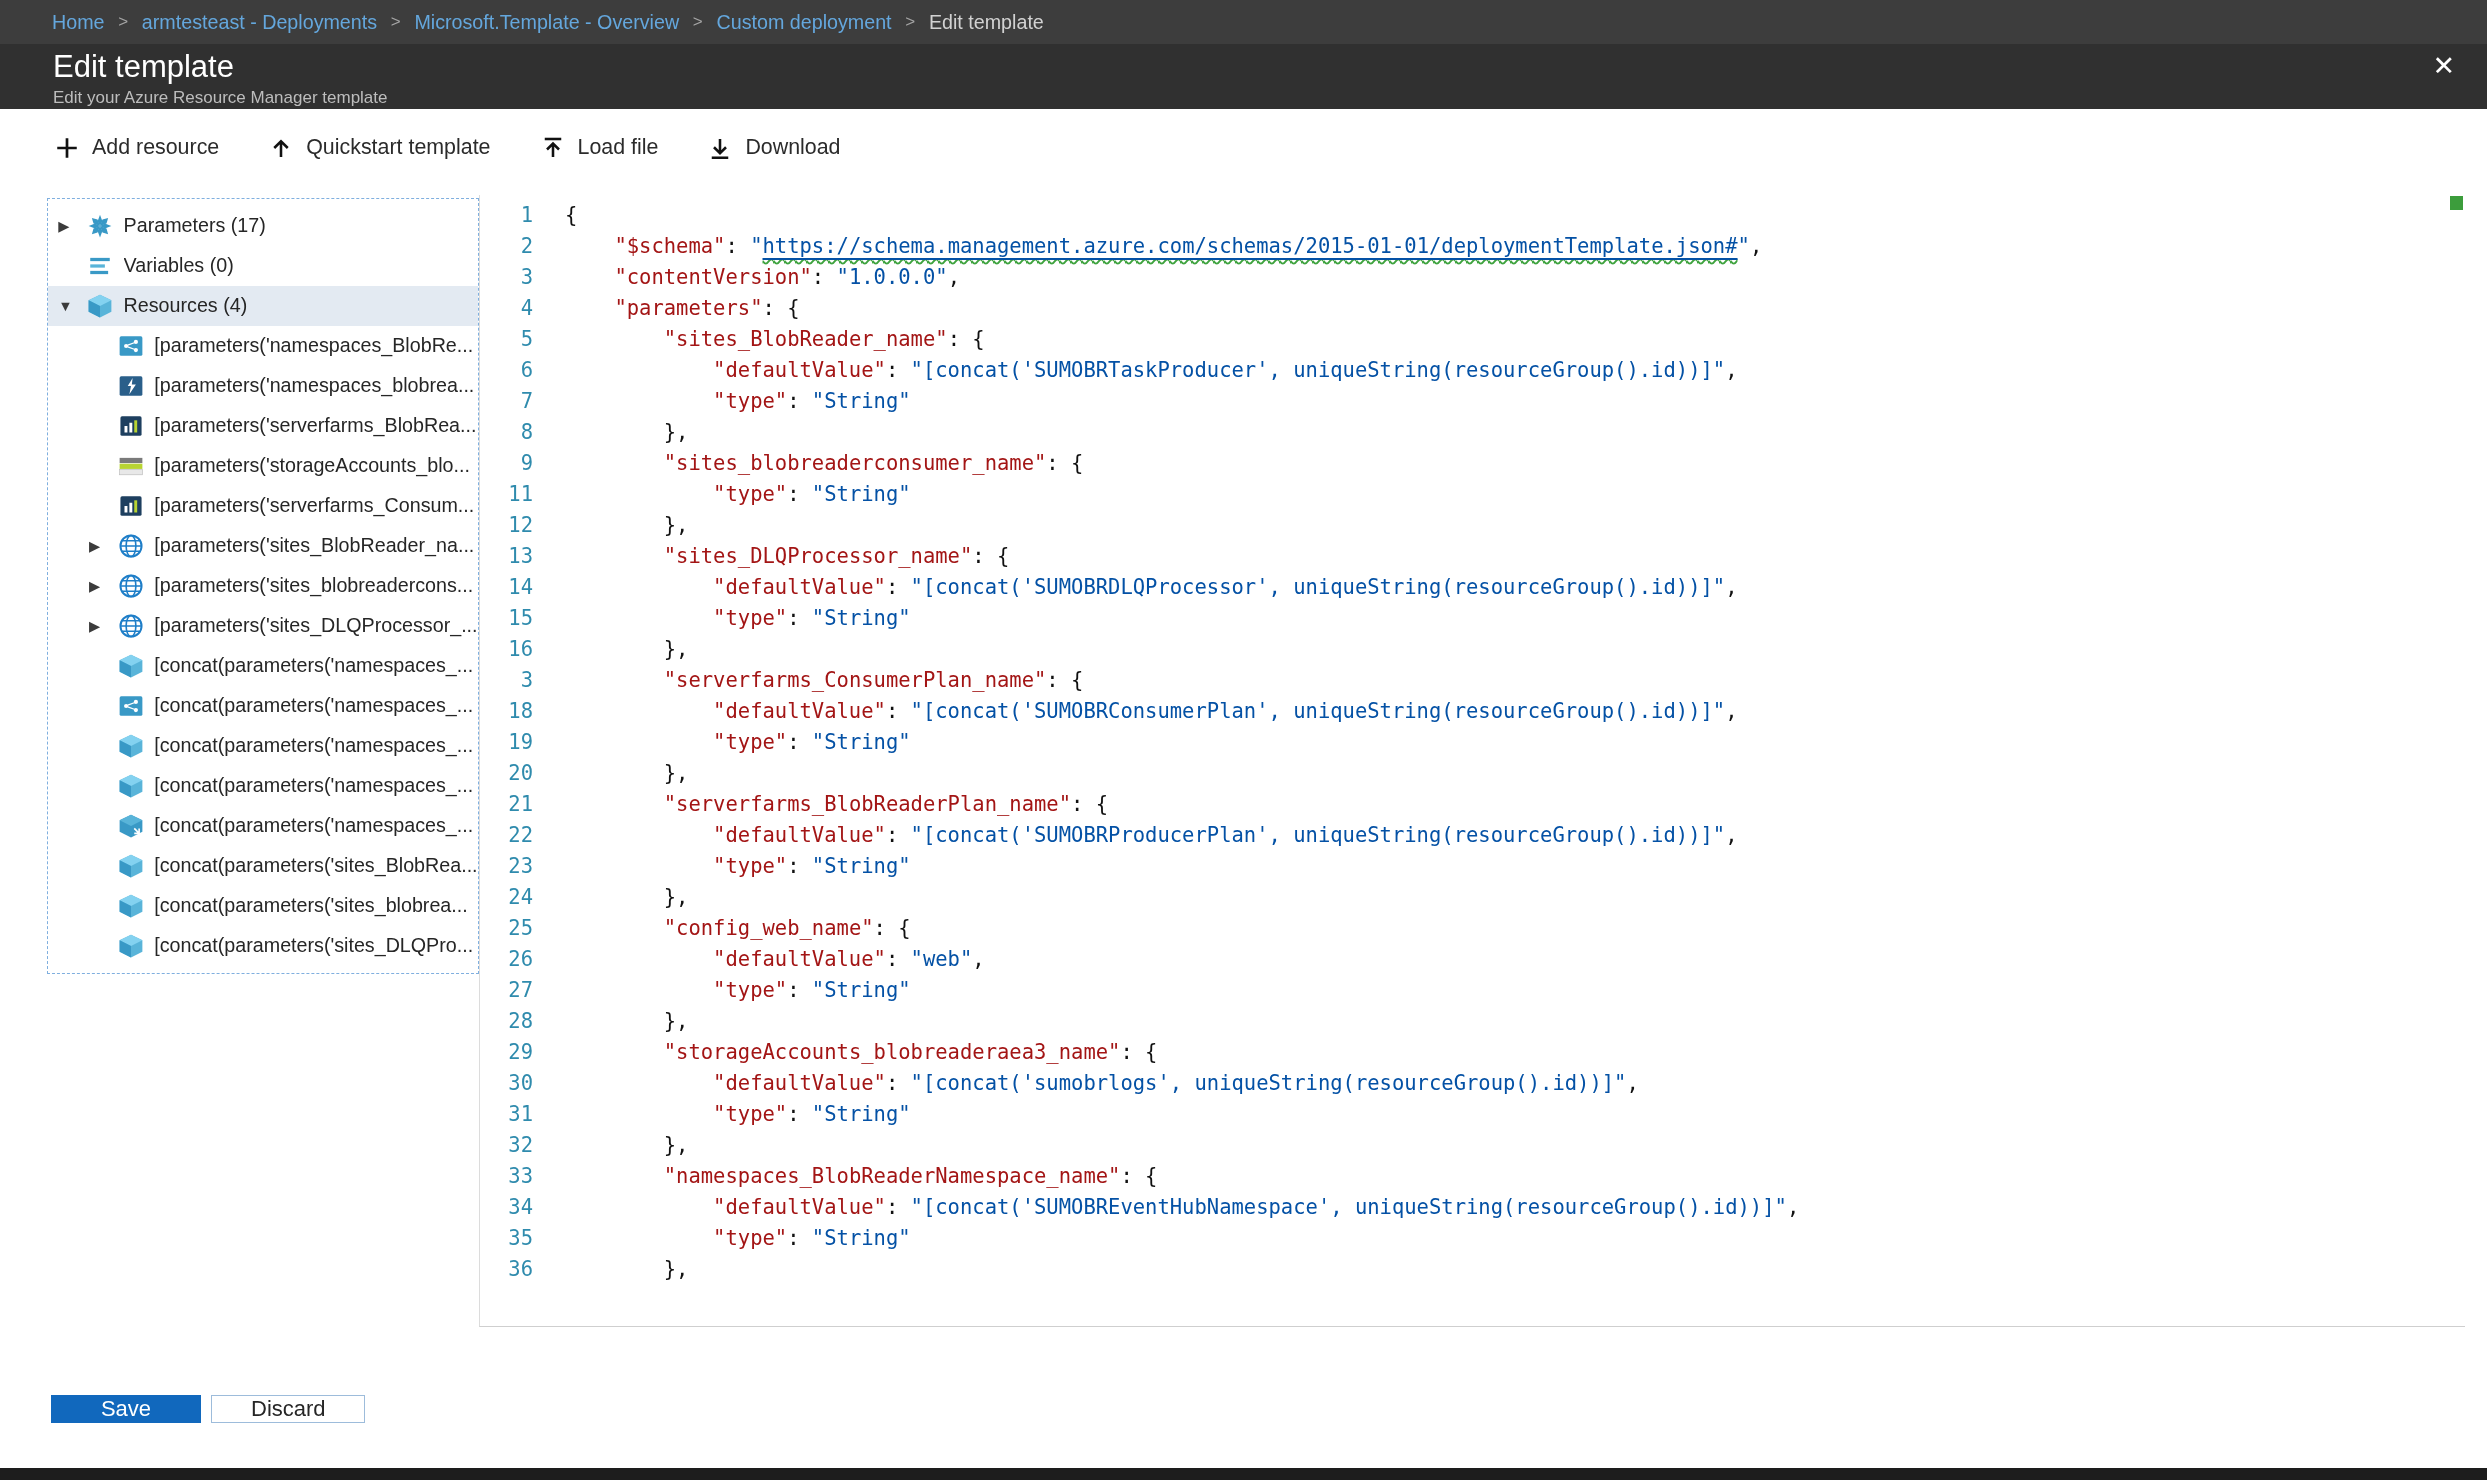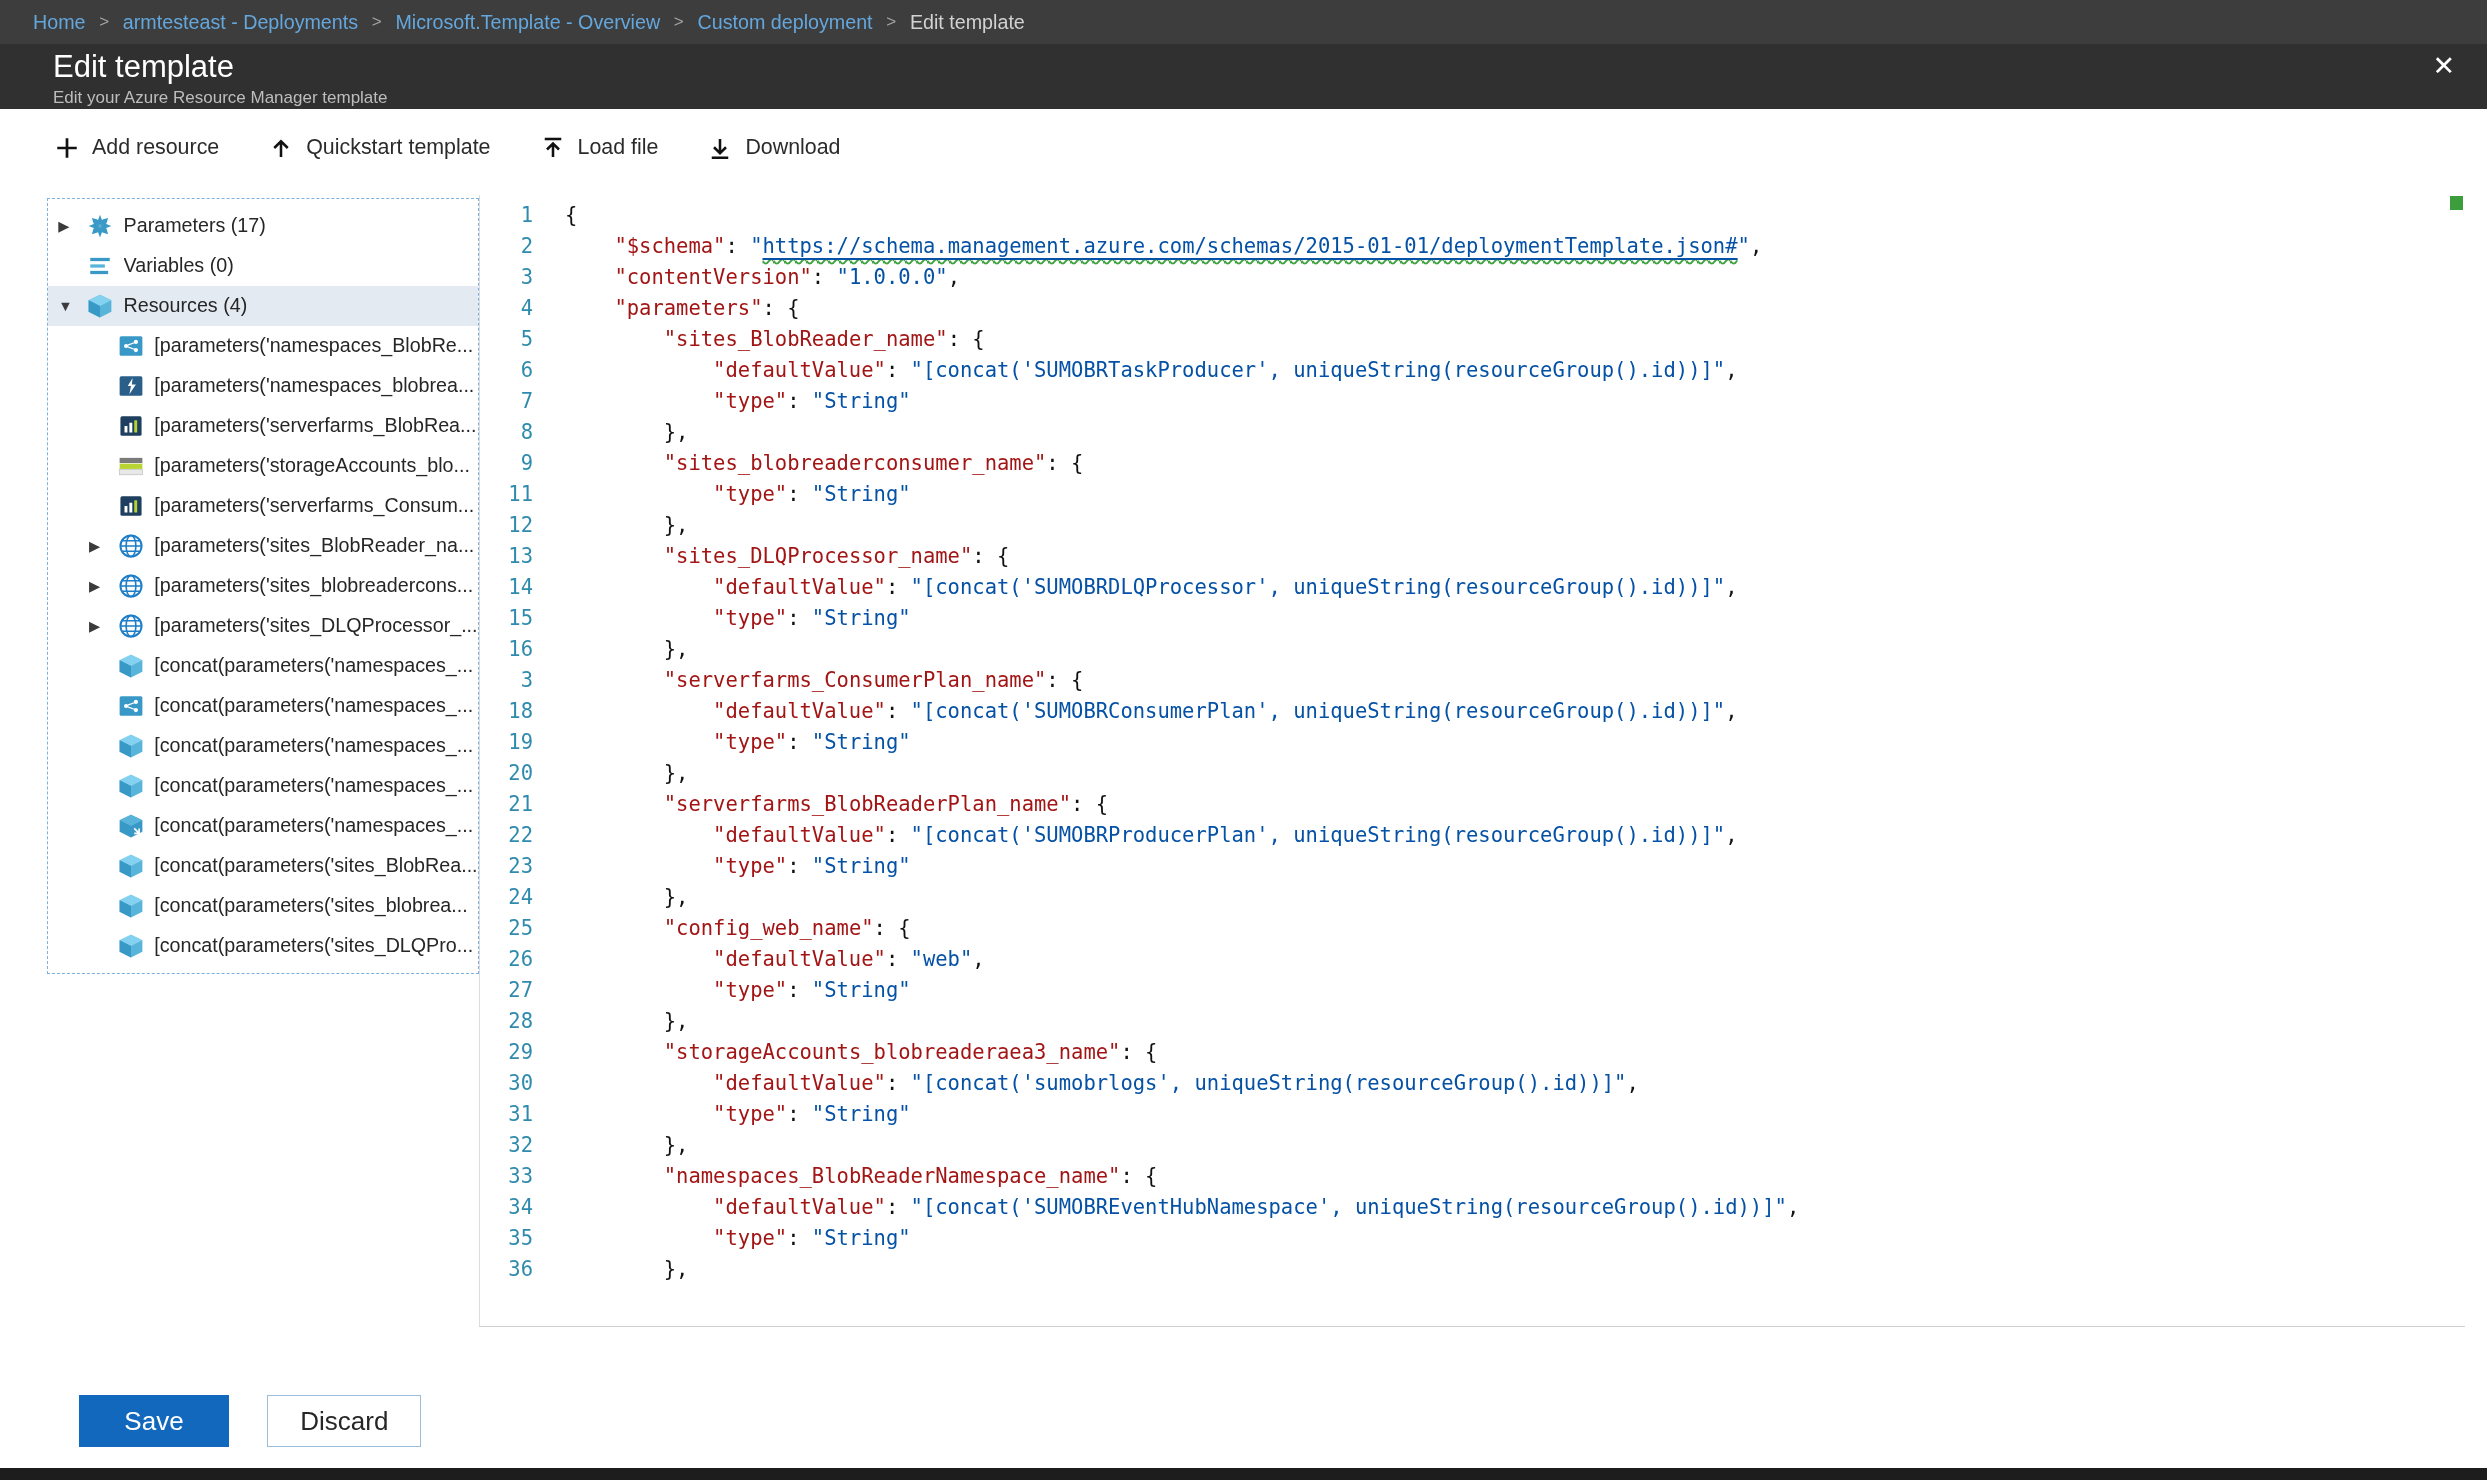--- a/index.html
+++ b/index.html
@@ -10,21 +10,21 @@
     position: relative;
     overflow: hidden;
   }
 
   
   .breadcrumb-bar {
     height: 44px;
     background: #3d3d3d;
     display: flex;
     align-items: center;
-    padding-left: 33px;
+    padding-left: 52px;
     font-size: 19.7px;
     gap: 13.7px;
   }
   .bc-item.link { color: #64a7dd; cursor: pointer; }
   .bc-item.current { color: #d2d2d2; }
   .bc-sep { color: #a5a5a5; font-size: 17px; }
 
   
   .blade-header {
     height: 65px;
@@ -104,24 +104,23 @@
   .code-text { white-space: pre; }
   .tok-p { color: #111111; }
   .tok-k { color: #a31515; }
   .tok-s { color: #0451a5; }
   .squiggle { text-decoration: underline wavy #3fa33f; text-underline-offset: 5.1px; }
   .tok-l { color: #0451a5; text-decoration: underline; }
 
   
   .footer { position: absolute; left: 51px; top: 1209px; display: flex; gap: 10.3px; }
   .btn {
-    height: 52px; font-size: 26px;
+    height: 28px; font-size: 22px;
     display: flex; align-items: center; justify-content: center;
     cursor: pointer;
-    margin-left: 28px;
   }
   .btn-save { width: 150px; background: #1168bd; color: #ffffff; border: 1.7px solid #1168bd; }
   .btn-discard { width: 154px; background: #ffffff; color: #262626; border: 1.7px solid #9dbcdb; }
 
   .bottom-strip { position: absolute; left: 0; bottom: 0; width: 100%; height: 12px; background: #1d1d1d; }
 </style>
 </head>
 <body>
 
 <div class="breadcrumb-bar">

